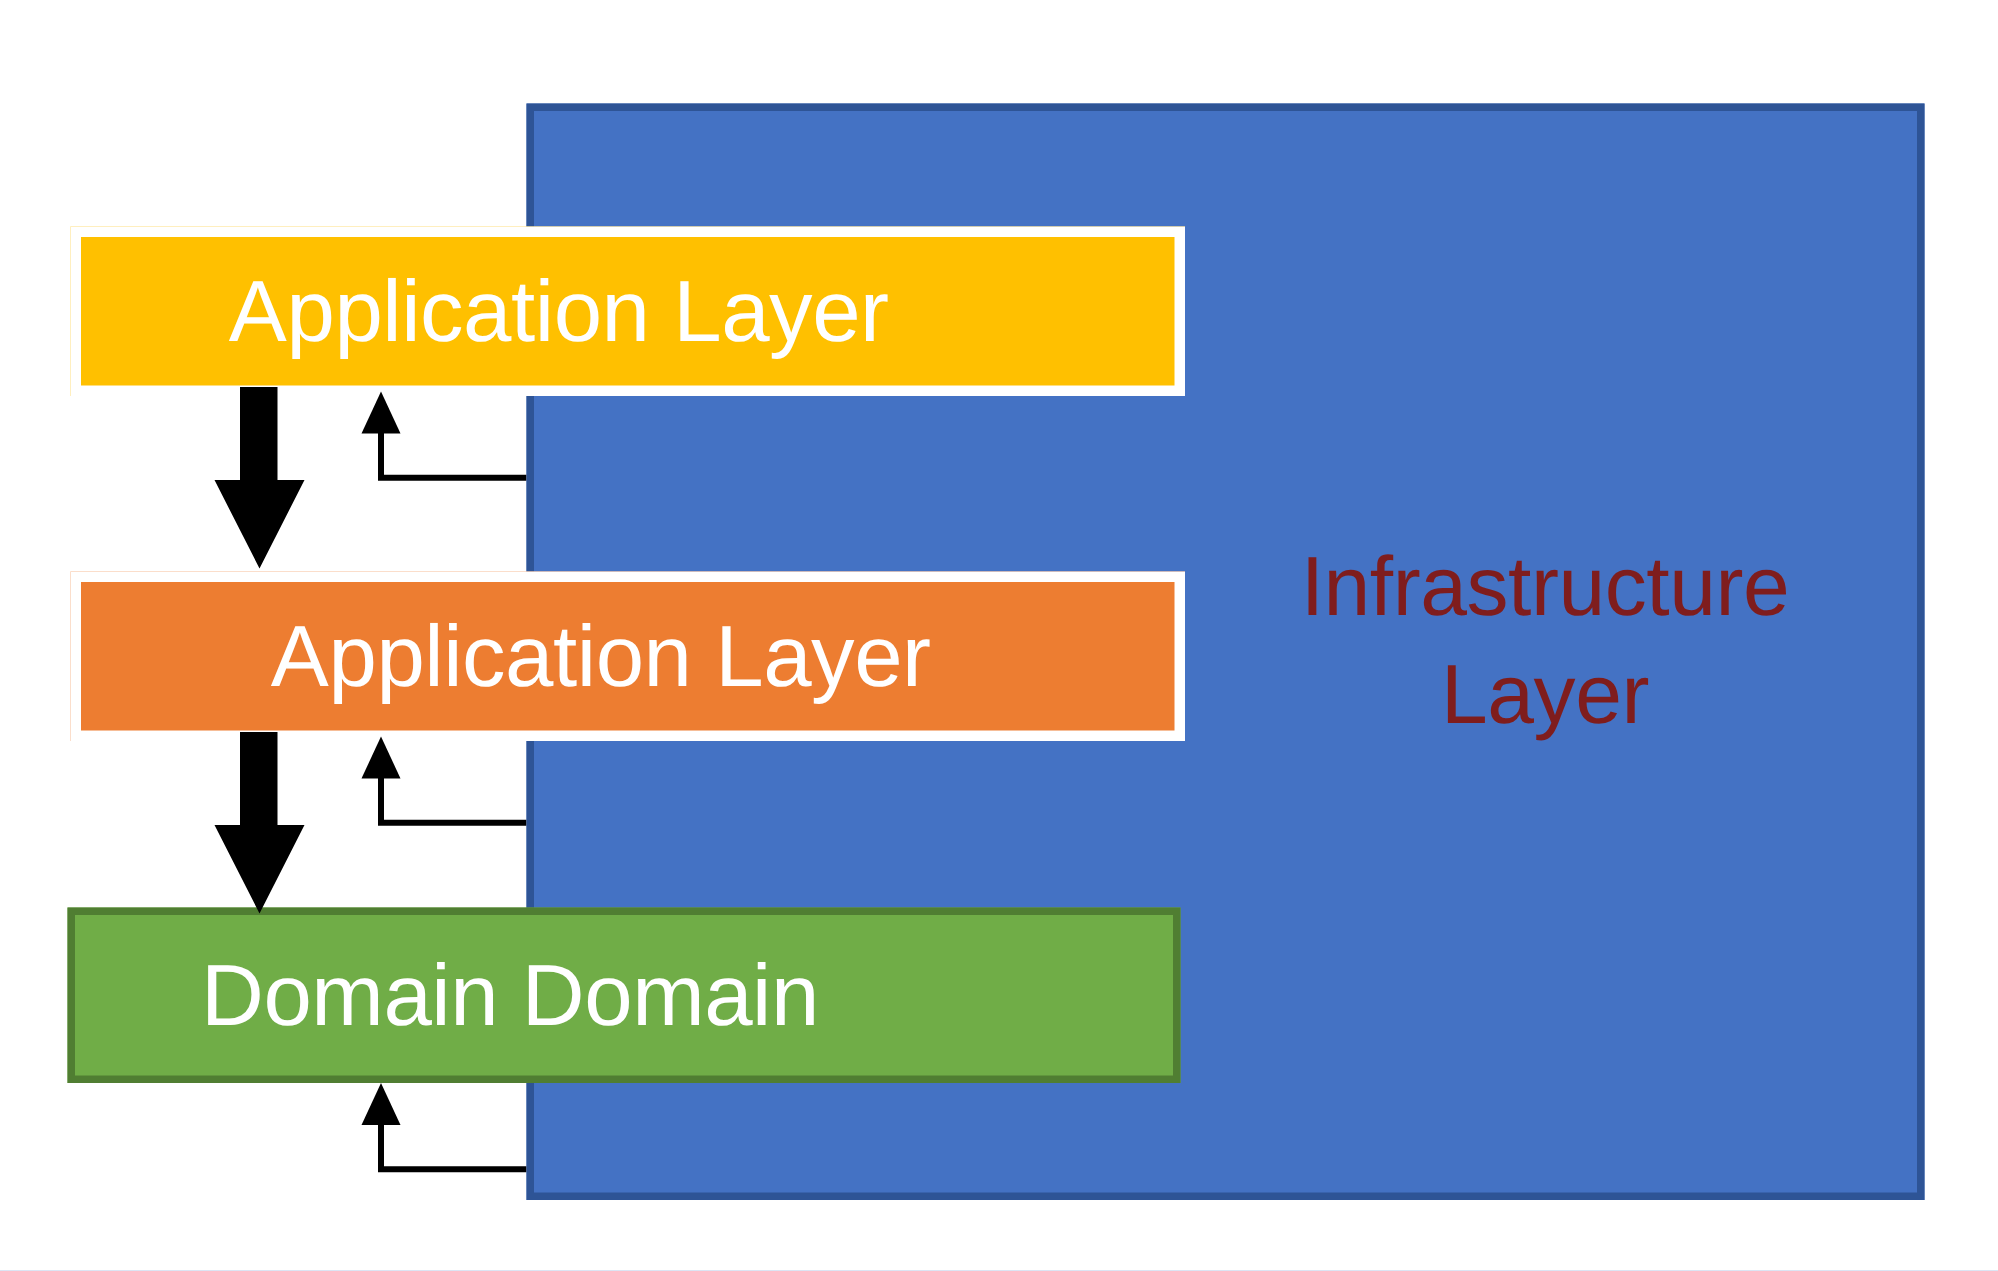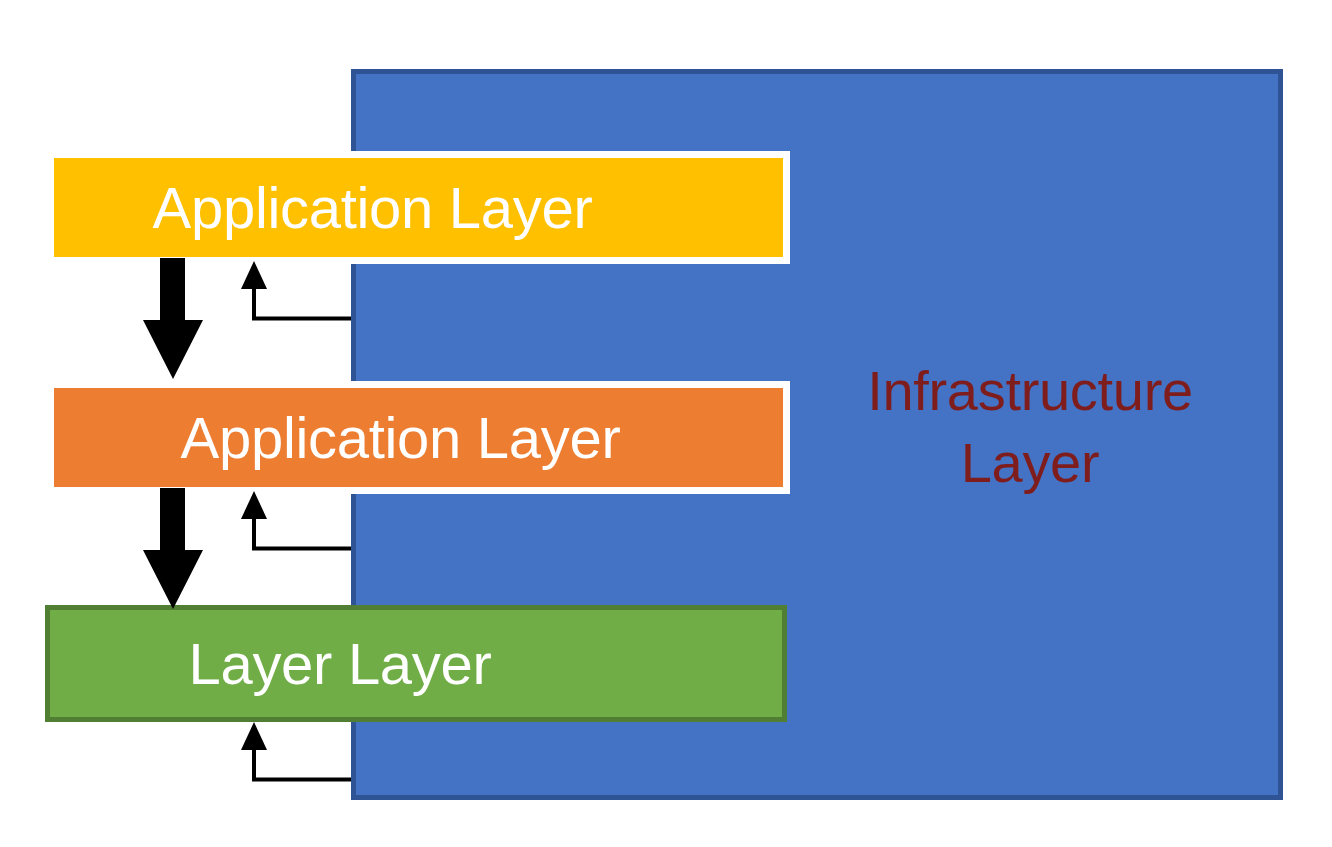--- a/index.html
+++ b/index.html
@@ -121,21 +121,21 @@
 
   <div class="layer-box layer-presentation">
     <div class="layer-label">Application Layer</div>
   </div>
 
   <div class="layer-box layer-application">
     <div class="layer-label">Application Layer</div>
   </div>
 
   <div class="layer-box layer-domain">
-    <div class="layer-label">Layer Layer</div>
+    <div class="layer-label">Domain Domain</div>
   </div>
 
   <div class="down-arrow down-arrow-1">
     <svg viewBox="0 0 62 122" xmlns="http://www.w3.org/2000/svg">
       <polygon points="18,0 43,0 43,62 61,62 31,121 1,62 18,62" fill="#000000"></polygon>
     </svg>
   </div>
 
   <div class="down-arrow down-arrow-2">
     <svg viewBox="0 0 62 122" xmlns="http://www.w3.org/2000/svg">

